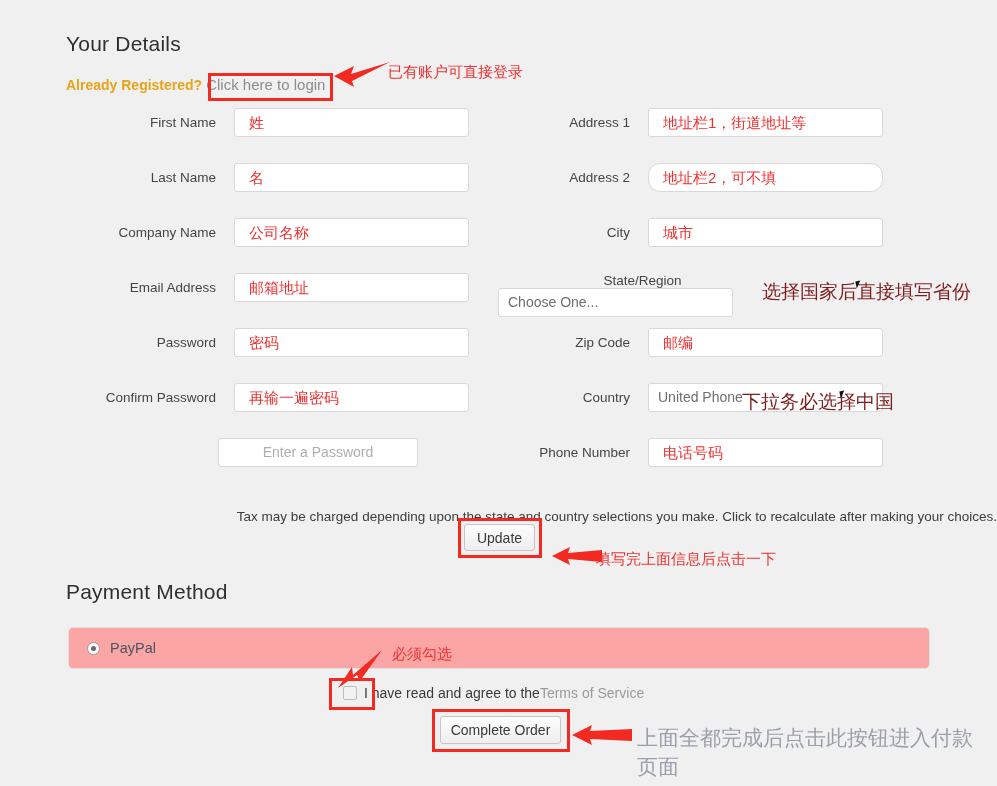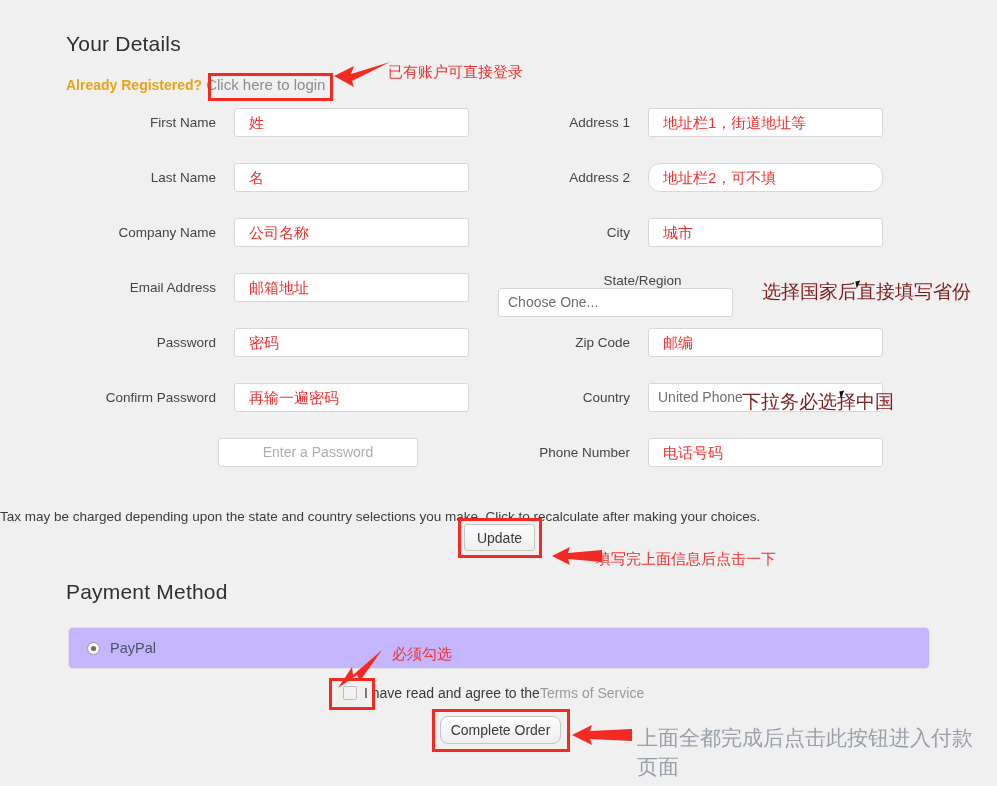--- a/index.html
+++ b/index.html
@@ -106,21 +106,21 @@
     width: 0; height: 0;
     border-left: 5px solid #111;
     border-bottom: 7px solid transparent;
     transform: rotate(-12deg);
   }
 
   
   .tax-note {
     position: absolute;
     left: 0; right: 0;
-    text-align: left;
+    text-align: right;
     font-size: 13.5px;
     color: #3c3c3c;
     white-space: nowrap;
   }
 
   
   .btn {
     position: absolute;
     box-sizing: border-box;
     background: linear-gradient(#fdfdfd, #eeeeee);
@@ -130,21 +130,21 @@
     color: #3a3a3a;
     text-align: center;
     font-family: "Liberation Sans", sans-serif;
     cursor: pointer;
   }
 
   
   .paypal-panel {
     position: absolute;
     box-sizing: border-box;
-    background: #c4b5fd;
+    background: #fca5a5;
     border: 1px solid #e2e2e2;
     border-radius: 5px;
   }
   .radio-dot {
     position: absolute;
     width: 13px; height: 13px;
     box-sizing: border-box;
     border: 1px solid #9a9a9a;
     border-radius: 50%;
     background: #fbfbfb;
@@ -310,21 +310,21 @@
     <div class="paypal-label" style="left:41px; top:12px;">PayPal</div>
   </div>
 
   <div class="terms-row" style="left:343px; top:685px;">
     <span class="checkbox"></span>
     <span>I have read and agree to the </span>
     <a class="tos-link" href="#">Terms of Service</a>
   </div>
   <div class="hl-box" style="left:329px; top:678px; width:46px; height:32px;"></div>
 
-  <button class="btn" style="left:440px; top:716px; width:121px; height:28px;border-radius:8px;">Complete Order</button>
+  <button class="btn" style="left:440px; top:716px; width:121px; height:28px;">Complete Order</button>
   <div class="hl-box" style="left:432px; top:709px; width:138px; height:43px;"></div>
 
   <div class="anno-text" style="left:388px; top:63px;">已有账户可直接登录</div>
 
   <div class="anno-text" style="left:596px; top:550px;">填写完上面信息后点击一下</div>
 
   <div class="anno-text" style="left:392px; top:645px;">必须勾选</div>
 
   <div class="anno-text big" style="left:637px; top:723px; width:350px;">上面全都完成后点击此按钮进入付款页面</div>
 

